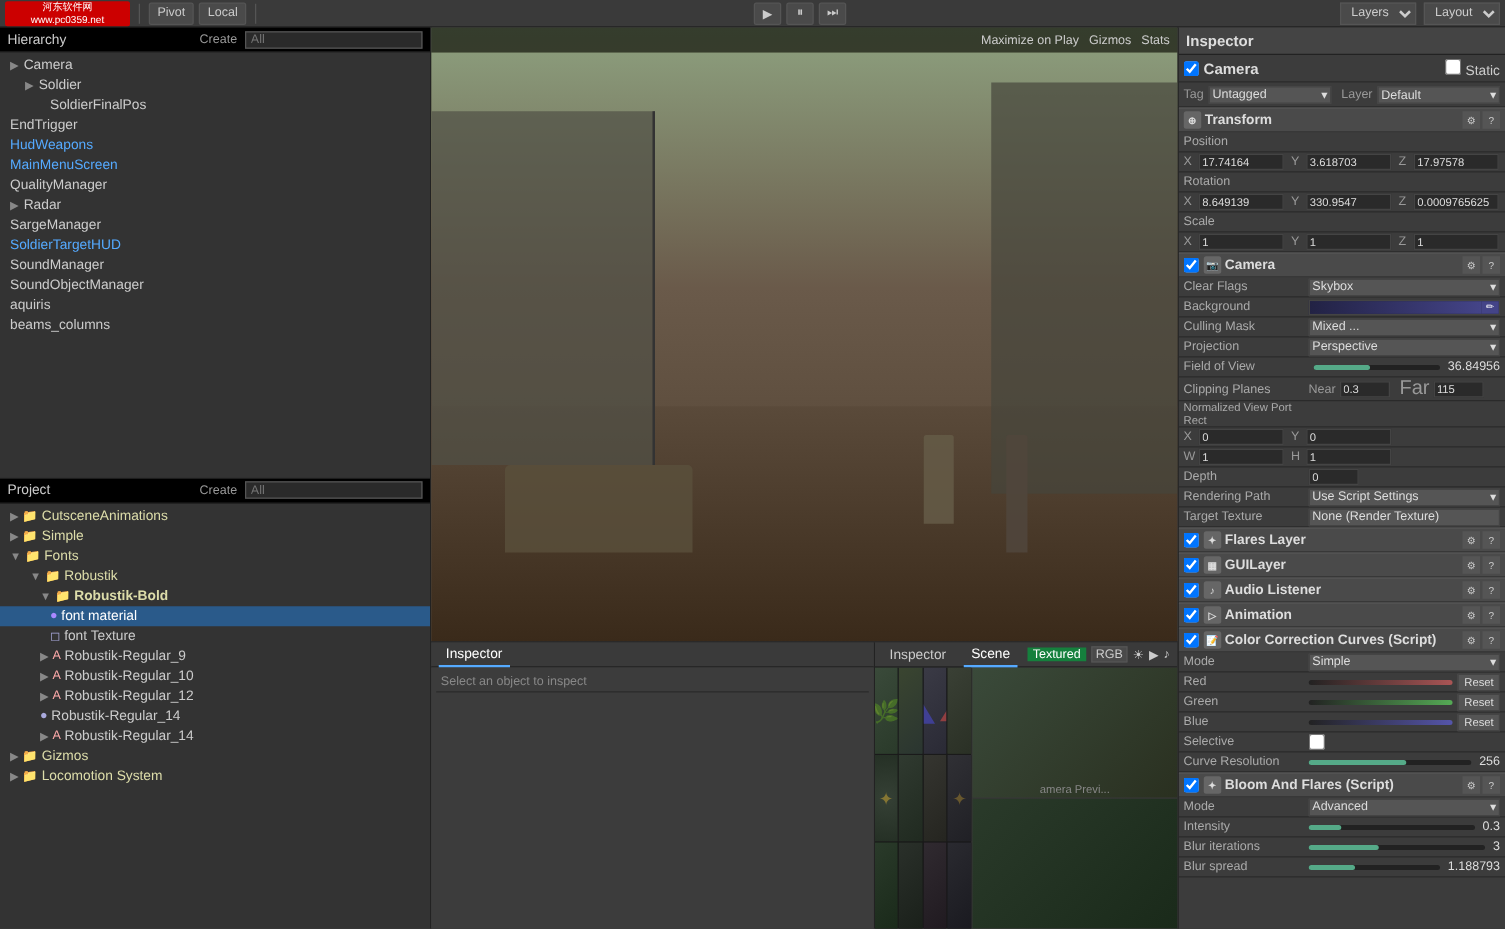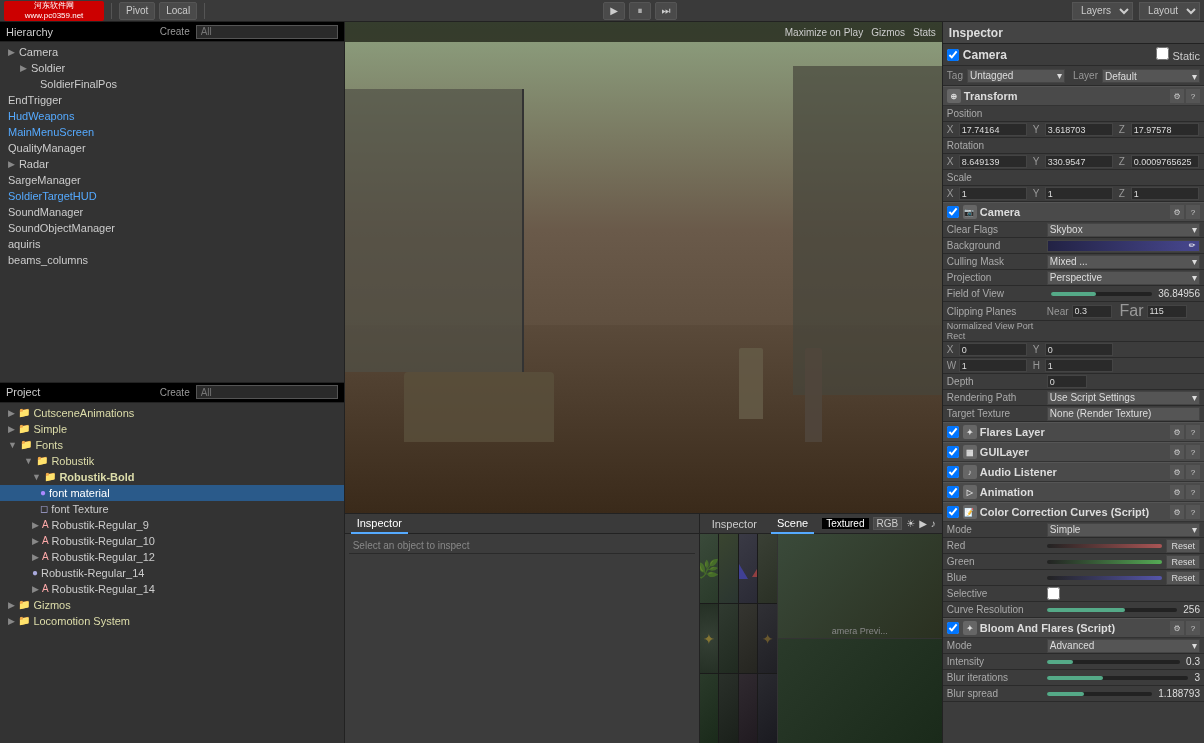--- a/index.html
+++ b/index.html
@@ -154,21 +154,21 @@
       padding: 0 6px;
       height: 20px;
       display: flex;
       align-items: center;
     }
     .scene-bottom-tab.active {
       border-bottom: 2px solid #5af;
       color: #fff;
     }
     .scene-tab { font-size: 10px; color: #ccc; padding: 0 4px; cursor: pointer; }
-    .scene-tab.active { color: #fff; background: #000000; text-align: center; }
+    .scene-tab.active { color: #fff; background: #15803d; text-align: center; }
     .rgb-btn { font-size: 10px; color: #ccc; padding: 0 3px; background: #4a4a4a; border: 1px solid #555; }
     .ri-header {
       height: 22px;
       background: #444;
       border-bottom: 1px solid #222;
       display: flex;
       align-items: center;
       padding: 0 6px;
       font-size: 12px;
       font-weight: bold;

